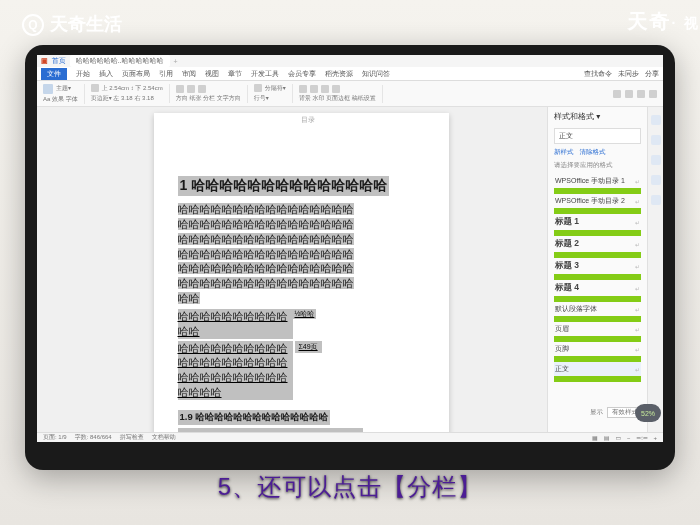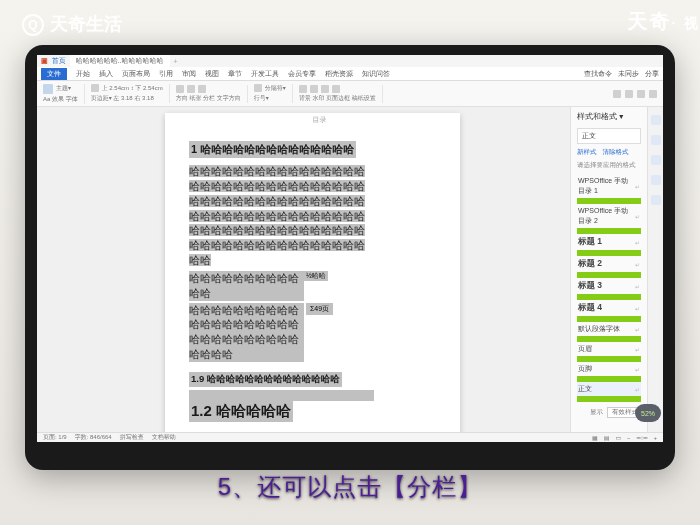--- a/index.html
+++ b/index.html
@@ -30,32 +30,32 @@
   .ico.grey { background: #d0d0d0; }
   .ribbon-end { margin-left: auto; display: flex; gap: 4px; }
   
   .workbody { position: absolute; top: 52px; bottom: 10px; left: 0; right: 0; display: flex; background: #f0f0f0; }
   .leftgutter { width: 18px; background: #f0f0f0; }
   .docarea { flex: 1; display: flex; justify-content: center; overflow: hidden; padding-top: 6px; }
   .page { width: 295px; min-height: 420px; background: #fff; box-shadow: 0 2px 6px rgba(0,0,0,0.2); padding: 8px 24px 16px; position: relative; }
   .page .ruler-mark { position: absolute; top: 2px; left: 50%; font-size: 7px; color: #aaa; }
   
   .sel { background: #c0c0c0; color: #1a1a1a; }
-  .h1line { font-size: 11px; font-weight: 600; margin-top: 20px; padding: 1px 2px; display: inline-block; }
+  .h1line { font-size: 14px; font-weight: 600; margin-top: 55px; padding: 1px 2px; display: inline-block; }
   .para-wrap { margin-top: 6px; width: 180px; }
   .para { font-size: 11px; line-height: 1.35; word-break: break-all; }
   .para-narrow { width: 115px; }
   .pg-box { display: inline-block; background: #c0c0c0; padding: 0 2px; font-size: 7px; }
-  .sigma-row { display: flex; gap: 0; margin-top: 3px; align-items: flex-start; }
+  .sigma-row { display: flex; gap: 0; margin-top: 3px; align-items: flex-start; text-decoration: underline; }
   .sigma-badge { background: #c0c0c0; font-size: 7px; padding: 1px 4px; margin-left: 2px; }
   .h2line { font-size: 9.5px; font-weight: 600; margin-top: 10px; padding: 1px 2px; display: inline-block; }
   .h3line { font-size: 15px; font-weight: 600; margin-top: 0; padding: 1px 2px; display: inline-block; }
   .grey-strip { background: #c0c0c0; height: 11px; width: 185px; margin-top: 3px; }
   
-  .sidepanel { width: 93px; background: #fafafa; border-left: 1px solid #e0e0e0; display: flex; }
+  .sidepanel { width: 116px; background: #fafafa; border-left: 1px solid #e0e0e0; display: flex; }
   .sp-body { flex: 1; padding: 4px 6px; font-size: 7px; color: #444; }
   .sp-title { font-size: 8px; margin-bottom: 6px; color: #333; }
   .sp-cur { border: 1px solid #ddd; padding: 2px 4px; margin-bottom: 4px; background: #fff; }
   .sp-subtabs { display: flex; gap: 6px; color: #2a6dd2; font-size: 6.5px; margin-bottom: 4px; }
   .sp-hint { font-size: 6.5px; color: #888; margin-bottom: 4px; }
   .sp-item { padding: 2px 1px; display: flex; justify-content: space-between; align-items: center; border-bottom: 6px solid #84cc16; }
   .sp-item .chk { color: #bbb; font-size: 6px; }
   .sp-bold { font-weight: bold; font-size: 8.5px; }
   .sp-cur-sel { background: #eaf1fb; }
   .sp-rail { width: 16px; background: #f2f2f2; border-left: 1px solid #e0e0e0; display: flex; flex-direction: column; align-items: center; gap: 10px; padding-top: 8px; }

